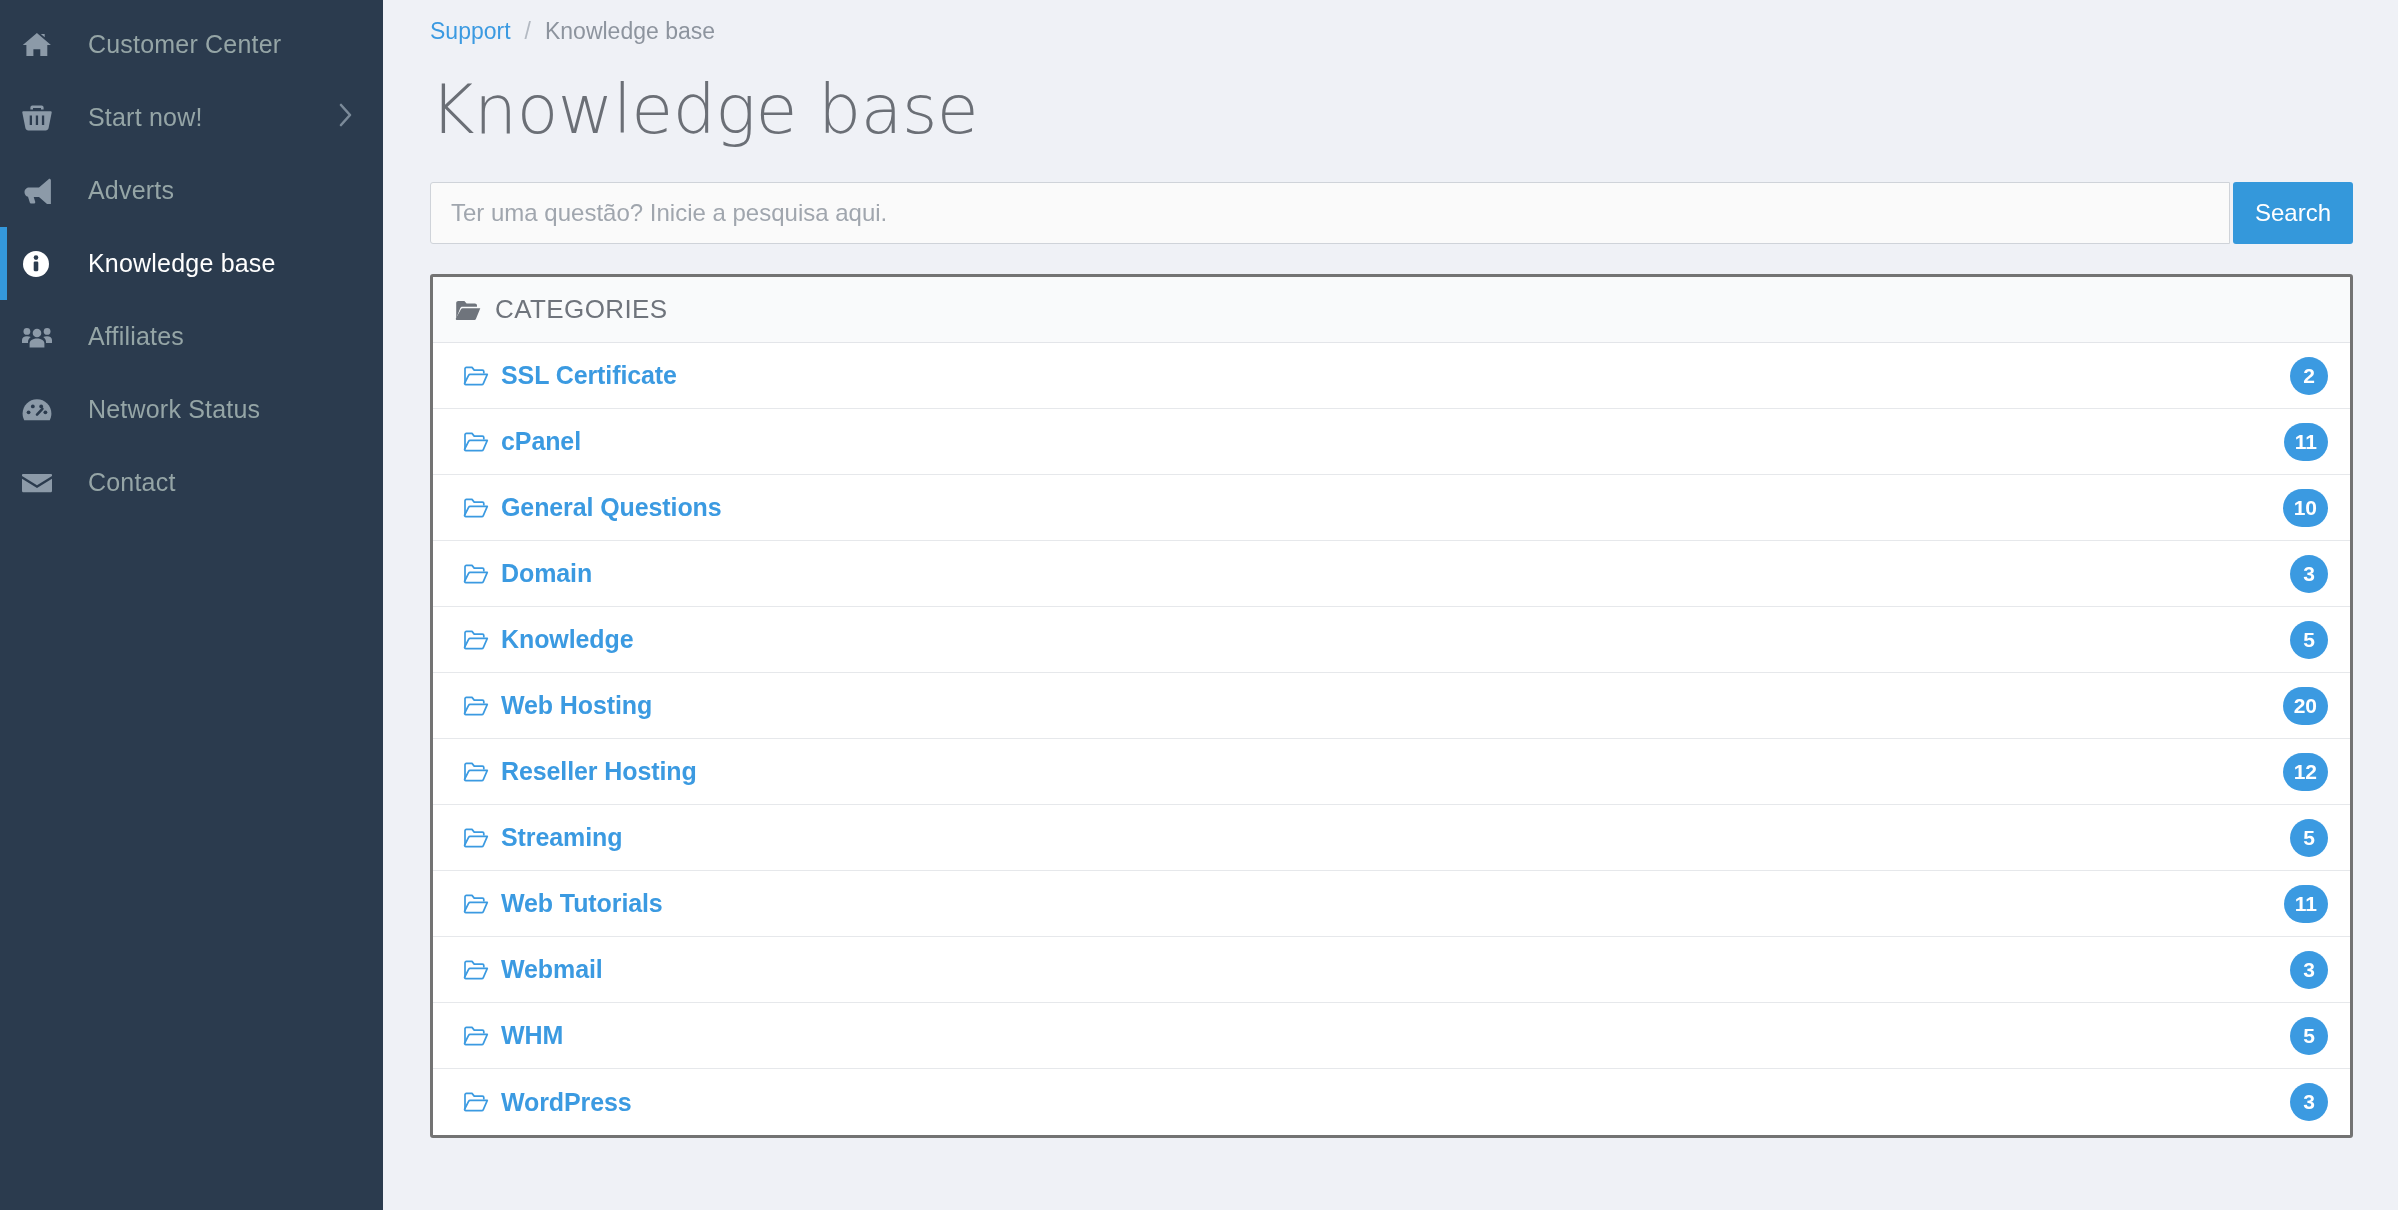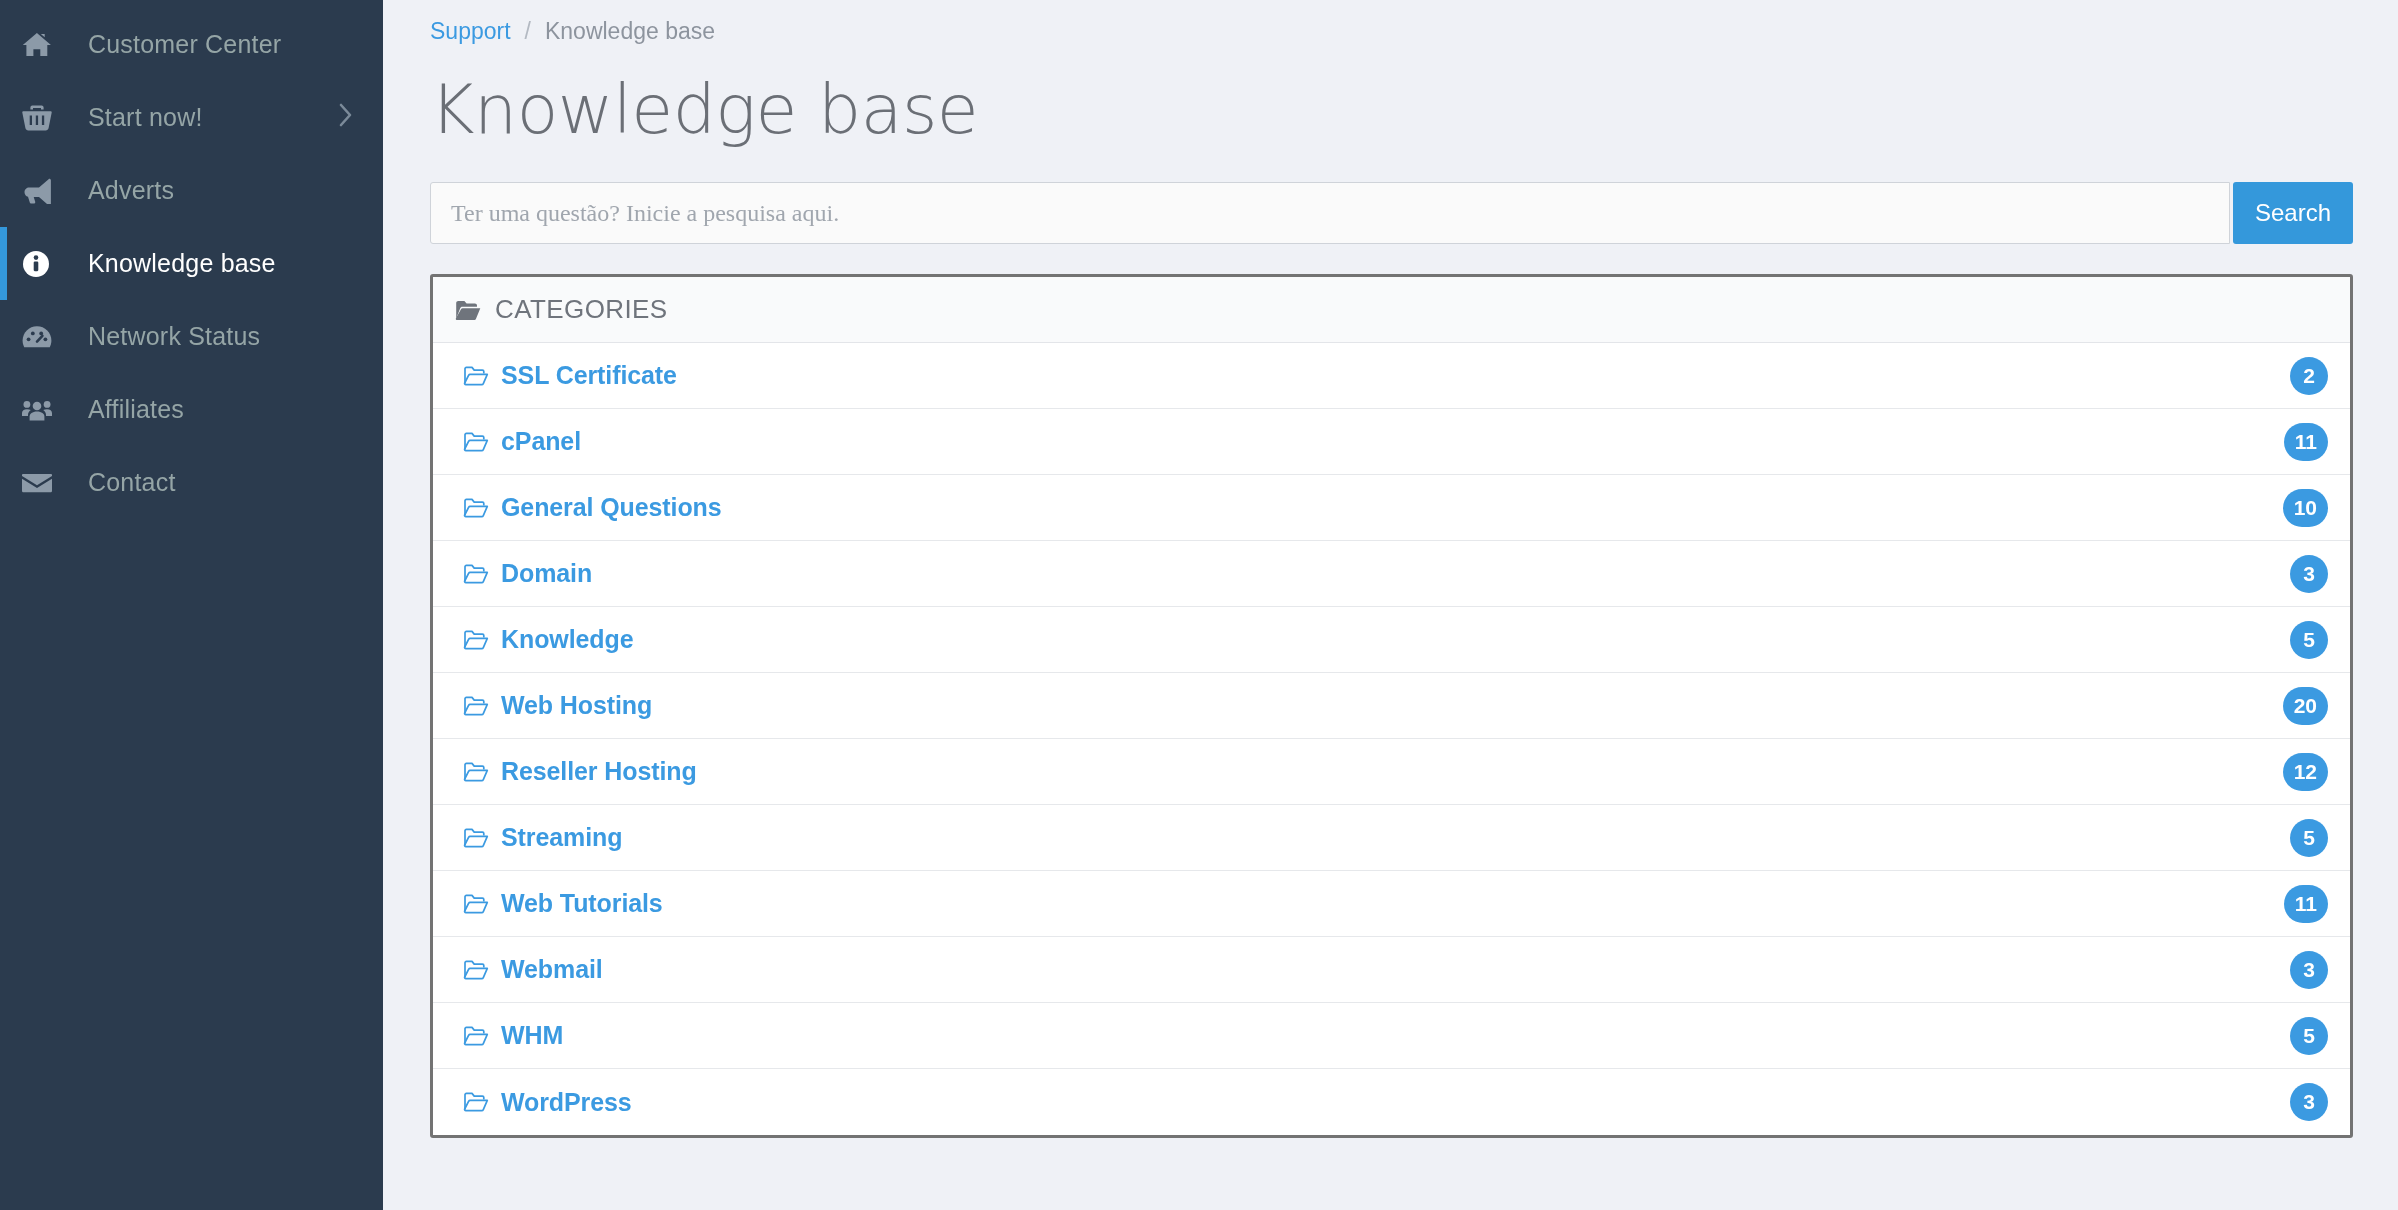--- a/index.html
+++ b/index.html
@@ -89,21 +89,21 @@
   .search-input {
     flex: 1 1 auto;
     height: 62px;
     border: 1px solid #cfd3d9;
     background: #fafafa;
     border-radius: 3px 0 0 3px;
     font-size: 24px;
     color: #555;
     padding: 5px 20px;
     outline: none;
-    font-family: Liberation Serif, serif;
+    font-family: Liberation Sans, sans-serif;
   }
   .search-input::placeholder { color: #a0a6ae; }
   .search-btn {
     flex: 0 0 auto;
     min-width: 118px;
     height: 62px;
     background: #3498db;
     border: none;
     color: #fff;
     font-size: 24px;
@@ -202,46 +202,46 @@
           <svg width="28" height="28" viewBox="0 0 28 28">
             <circle cx="14" cy="14" r="13" fill="currentColor"></circle>
             <circle cx="14" cy="7.6" r="2.3" fill="#2b3b4e"></circle>
             <rect x="11.7" y="11.6" width="4.6" height="9.6" rx="1.1" fill="#2b3b4e"></rect>
           </svg>
         </span>
         <span class="lbl">Knowledge base</span>
       </div>
       <div class="nav-item">
         <span class="ico">
+          <svg width="30" height="24" viewBox="0 0 30 24">
+            <circle cx="15" cy="8.0" r="4.3" fill="currentColor"></circle>
+            <circle cx="4.9" cy="6.4" r="3.4" fill="currentColor"></circle>
+            <circle cx="25.1" cy="6.4" r="3.4" fill="currentColor"></circle>
+            <path fill="currentColor" d="M15 13.4 c-4.6 0-7.4 2.3-7.4 5.1 v4.1 h14.8 v-4.1 C22.4 15.7 19.6 13.4 15 13.4 Z"></path>
+            <path fill="currentColor" d="M5.0 11.2 c-3.1 0-5.0 1.7-5.0 3.7 v3.0 h6.0 v-1.0 c0-2.0 1.0-3.8 2.8-5.0 c-1.1-.5-2.4-.7-3.8-.7 Z"></path>
+            <path fill="currentColor" d="M25.0 11.2 c-1.4 0-2.7 .2-3.8 .7 c1.8 1.2 2.8 3.0 2.8 5.0 v1.0 h6.0 v-3.0 C30.0 12.9 28.1 11.2 25.0 11.2 Z"></path>
+          </svg>
+        </span>
+        <span class="lbl">Affiliates</span>
+      </div>
+      <div class="nav-item">
+        <span class="ico">
           <svg width="30" height="26" viewBox="0 0 30 26">
             <path fill="currentColor" d="M15 2.2 C7.0 2.2 .6 8.6 .6 16.6 c0 2.4 .6 4.6 1.6 6.6 h25.6 c1.0-2.0 1.6-4.2 1.6-6.6 C29.4 8.6 23.0 2.2 15 2.2 Z"></path>
             <circle cx="6.6" cy="15.3" r="1.9" fill="#2b3b4e"></circle>
             <circle cx="10.8" cy="9.4" r="1.9" fill="#2b3b4e"></circle>
             <circle cx="19.2" cy="9.4" r="1.9" fill="#2b3b4e"></circle>
             <circle cx="23.4" cy="15.3" r="1.9" fill="#2b3b4e"></circle>
             <path stroke="#2b3b4e" stroke-width="2.6" stroke-linecap="round" fill="none" d="M15 17.6 L20.4 11.8"></path>
           </svg>
         </span>
         <span class="lbl">Network Status</span>
       </div>
       <div class="nav-item">
         <span class="ico">
-          <svg width="30" height="24" viewBox="0 0 30 24">
-            <circle cx="15" cy="8.0" r="4.3" fill="currentColor"></circle>
-            <circle cx="4.9" cy="6.4" r="3.4" fill="currentColor"></circle>
-            <circle cx="25.1" cy="6.4" r="3.4" fill="currentColor"></circle>
-            <path fill="currentColor" d="M15 13.4 c-4.6 0-7.4 2.3-7.4 5.1 v4.1 h14.8 v-4.1 C22.4 15.7 19.6 13.4 15 13.4 Z"></path>
-            <path fill="currentColor" d="M5.0 11.2 c-3.1 0-5.0 1.7-5.0 3.7 v3.0 h6.0 v-1.0 c0-2.0 1.0-3.8 2.8-5.0 c-1.1-.5-2.4-.7-3.8-.7 Z"></path>
-            <path fill="currentColor" d="M25.0 11.2 c-1.4 0-2.7 .2-3.8 .7 c1.8 1.2 2.8 3.0 2.8 5.0 v1.0 h6.0 v-3.0 C30.0 12.9 28.1 11.2 25.0 11.2 Z"></path>
-          </svg>
-        </span>
-        <span class="lbl">Affiliates</span>
-      </div>
-      <div class="nav-item">
-        <span class="ico">
           <svg width="30" height="22" viewBox="0 0 30 22">
             <path fill="currentColor" d="M1.1 2.0 h27.8 c .6 0 1.1 .5 1.1 1.1 v1.0 L15 13.2 L.0 4.1 V3.1 C.0 2.5 .5 2.0 1.1 2.0 Z"></path>
             <path fill="currentColor" d="M0 6.7 L15 15.9 L30 6.7 v12.0 c0 .9-.7 1.6-1.6 1.6 H1.6 C.7 20.3 0 19.6 0 18.7 Z"></path>
           </svg>
         </span>
         <span class="lbl">Contact</span>
       </div>
     </nav>
 
   <main class="main">

